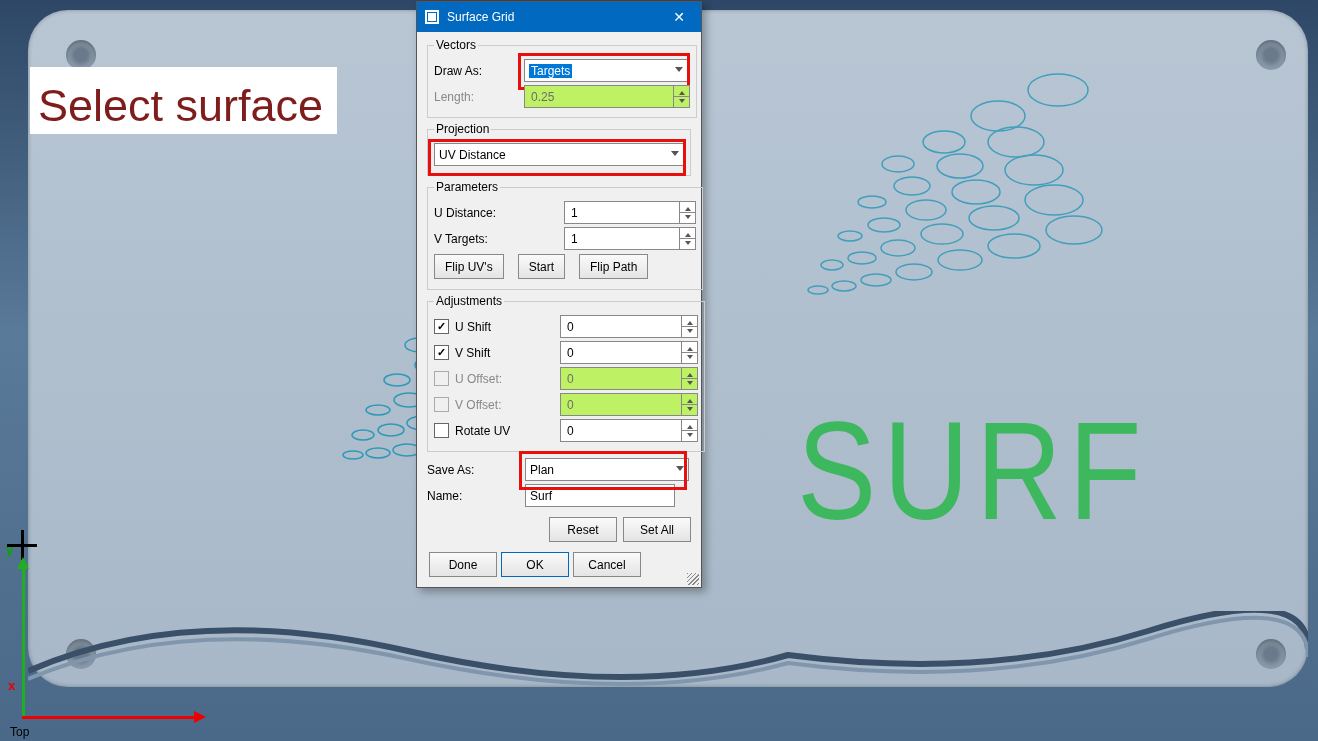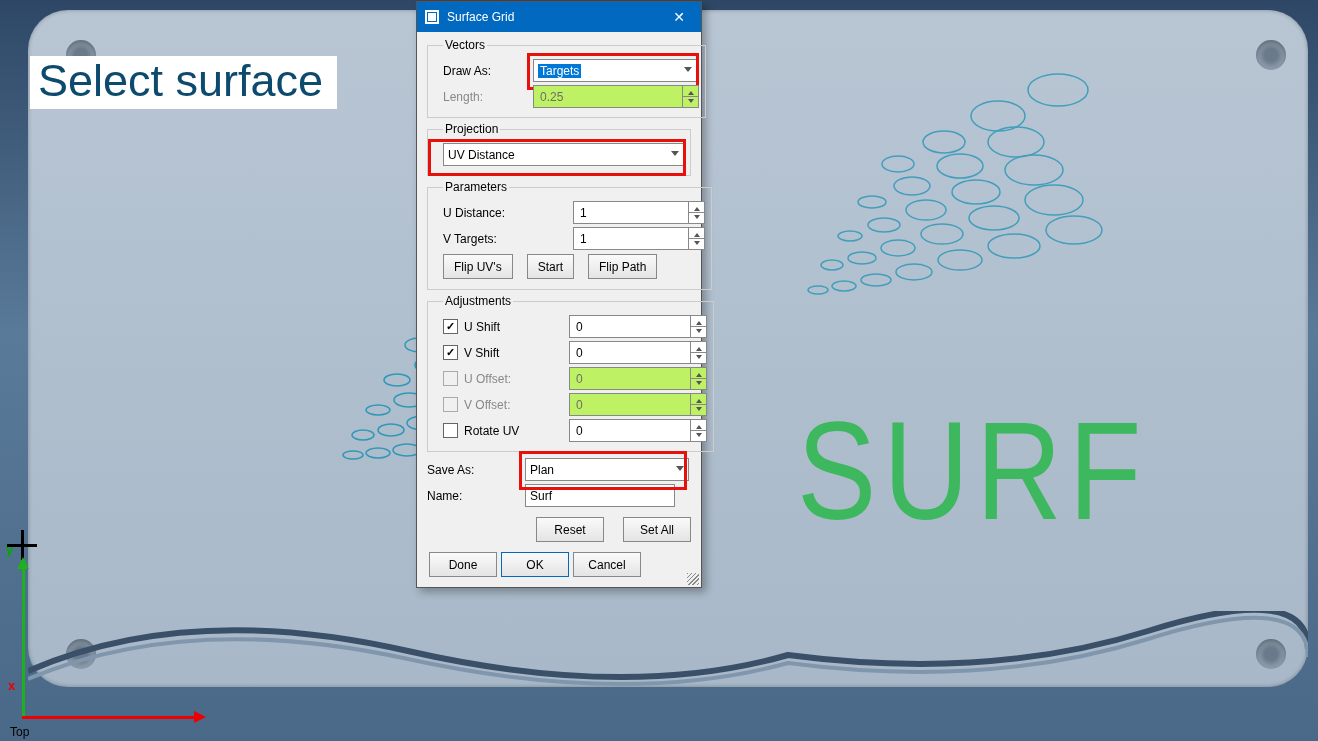--- a/index.html
+++ b/index.html
@@ -1,19 +1,19 @@
 <!DOCTYPE html>
 <html><head>
 <meta charset="utf-8">
 <style>
 html,body{margin:0;padding:0;width:1318px;height:741px;overflow:hidden;font-family:"Segoe UI",Tahoma,sans-serif;font-size:12px;background:#3a5a7a}
 .viewport{position:absolute;inset:0;background:linear-gradient(180deg,#2e4766 0%,#5a7a99 45%,#4a6888 100%)}
 .panel3d{position:absolute;left:28px;top:10px;right:10px;bottom:54px;background:linear-gradient(180deg,#b8c6d4 0%,#a8b8c8 100%);border-radius:40px;box-shadow:inset 0 0 4px rgba(0,0,0,.3)}
 .hole{position:absolute;width:30px;height:30px;border-radius:50%;background:radial-gradient(circle,#6a7a8a 30%,#8a9aaa 60%,#b0c0d0 100%);box-shadow:inset 0 2px 4px rgba(0,0,0,.4)}
-.prompt-box{position:absolute;left:30px;top:56px;background:#fff;padding:2px 14px 6px 8px;font-size:45px;color:#0c4a6e;line-height:1}
+.prompt-box{position:absolute;left:30px;top:67px;background:#fff;padding:16px 14px 6px 8px;font-size:45px;color:#7f1d1d;line-height:1}
 .wave{position:absolute;left:28px;right:10px;bottom:48px;height:82px}
 .wave svg{width:100%;height:100%}
 .logo-surf{position:absolute;left:738px;top:380px;font-size:140px;font-weight:300;letter-spacing:8px;color:#3eb85e;font-family:Arial,sans-serif}
 .logo-surf span{display:inline-block;transform:scaleX(0.85)}
 .dots-art{position:absolute;left:295px;top:265px}
 .dots-art2{position:absolute;left:760px;top:50px}
 .axis{position:absolute;left:0;bottom:0;width:220px;height:200px}
 .axis-y{position:absolute;left:22px;bottom:22px;width:3px;height:160px;background:#1eb01e}
 .axis-y::before{content:"";position:absolute;top:-8px;left:-5px;border:6px solid transparent;border-bottom:12px solid #1eb01e}
 .axis-x{position:absolute;left:22px;bottom:22px;width:180px;height:3px;background:#e00}
@@ -27,21 +27,21 @@
 .cursor-cross::after{top:14px;left:0;width:30px;height:3px}
 
 
 .dialog{position:absolute;left:416px;top:1px;width:284px;background:#f0f0f0;border:1px solid #555;box-shadow:4px 4px 8px rgba(0,0,0,.3)}
 .titlebar{height:30px;background:#0169c0;color:#fff;display:flex;align-items:center;padding:0 0 0 8px;font-size:12px}
 .tb-icon{width:14px;height:14px;background:#fff;margin-right:8px;display:inline-block;position:relative}
 .tb-icon::after{content:"";position:absolute;inset:2px;border:1px solid #0169c0}
 .tb-title{flex:1}
 .tb-close{width:44px;height:30px;display:flex;align-items:center;justify-content:center;font-size:14px;color:#fff}
 .body{padding:6px 10px 8px 10px;color:#000}
-fieldset{border:1px solid #ccc;margin:0 0 4px 0;padding:4px 6px 6px 15px}
+fieldset{border:1px solid #ccc;margin:0 0 4px 0;padding:4px 6px 6px 6px}
 legend{font-size:12px;padding:0 2px;color:#000}
 .row{display:flex;align-items:center;margin:3px 0;min-height:23px}
 .lbl{width:90px;font-size:12px}
 .lbl-dis{color:#888}
 .combo{position:relative;flex:0 0 150px;height:21px;border:1px solid #888;background:#fff;display:flex;align-items:center;padding:0 18px 0 4px;font-size:12px}
 .combo.narrow{flex:0 0 140px}
 .combo-sel{background:#0078d7;color:#fff;padding:0 2px}
 .combo-chev{position:absolute;right:4px;top:7px;border:4px solid transparent;border-top:5px solid #555}
 .combo.wide{flex:1}
 .spin{position:relative;flex:0 0 106px;height:21px;border:1px solid #888;background:#fff;display:flex;align-items:center;padding:0 18px 0 6px;font-size:12px}
@@ -50,21 +50,21 @@
 .spin-btns{position:absolute;right:0;top:0;bottom:0;width:16px;display:flex;flex-direction:column}
 .spin-btns div{flex:1;border-left:1px solid #888;display:flex;align-items:center;justify-content:center}
 .spin-btns div::before{content:"";border:3px solid transparent}
 .spin-btns div:first-child{border-bottom:1px solid #888}
 .spin-btns div:first-child::before{border-bottom:4px solid #555}
 .spin-btns div:last-child::before{border-top:4px solid #555}
 .btn{height:23px;border:1px solid #888;background:linear-gradient(#fafafa,#e4e4e4);font-size:12px;padding:0 10px;margin-right:4px;display:inline-flex;align-items:center;justify-content:center}
 .btn:last-child{margin-right:0}
 .btn.w{width:66px;padding:0}
 .btnrow{display:flex;justify-content:flex-start;margin:4px 0}
-.btnrow.right{justify-content:flex-end;gap:15px}
+.btnrow.right{justify-content:flex-end;gap:2px}
 .cb{width:13px;height:13px;border:1px solid #666;background:#fff;margin-right:6px;display:inline-flex;align-items:center;justify-content:center;font-size:11px;line-height:1}
 .cb.checked::after{content:"✓";color:#000;font-weight:bold}
 .cb.dis{background:#f0f0f0;border-color:#aaa}
 .chklbl{display:flex;align-items:center;width:126px;font-size:12px}
 .txt{flex:0 0 140px;height:21px;border:1px solid #888;background:#fff;padding:0 4px;font-size:12px;display:flex;align-items:center}
 .hl{position:absolute;border:3px solid #e8100c;pointer-events:none}
 .footer-btns{display:flex;justify-content:flex-start;padding:6px 2px 2px 2px}
 .resize-grip{position:absolute;right:2px;bottom:2px;width:12px;height:12px;background:repeating-linear-gradient(135deg,#888 0 1px,transparent 1px 3px)}
 </style>
 </head>

